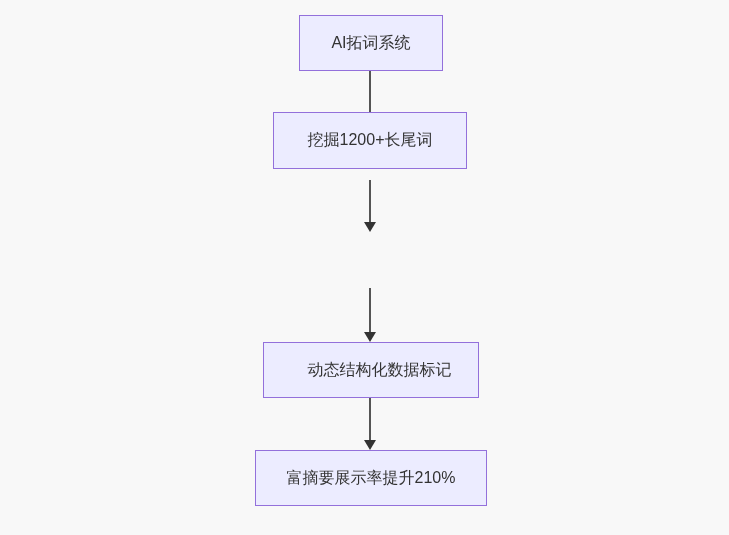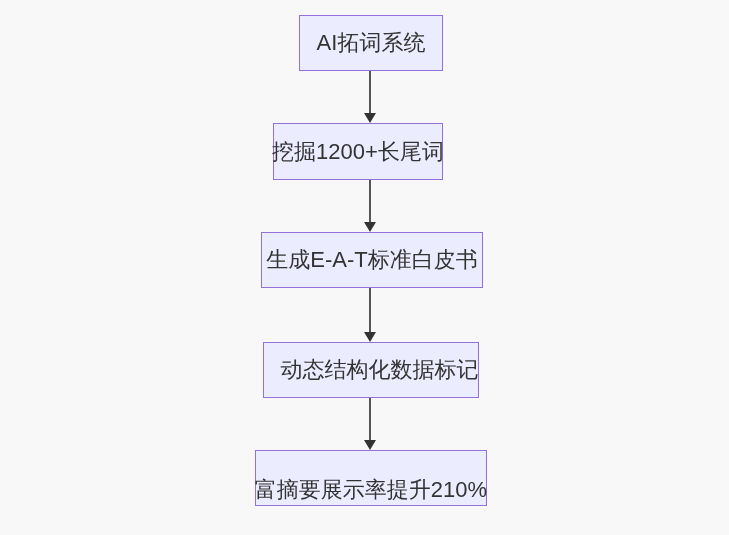--- a/index.html
+++ b/index.html
@@ -17,32 +17,32 @@
     width: 729px;
     height: 535px;
     background: #f8f8f8;
   }
   .node {
     position: absolute;
     box-sizing: border-box;
     background: #ececff;
     border: 1.5px solid #9370db;
     color: #333333;
-    font-size: 22px;
+    font-size: 16px;
     display: flex;
     align-items: center;
     justify-content: center;
     text-align: center;
     white-space: nowrap;
   }
   .node-1 { left: 299px; top: 15px;  width: 144px; height: 56px; }
-  .node-2 { left: 273px; top: 123px; width: 170px; height: 57px; }
+  .node-2 { left: 273px; top: 112px; width: 194px; height: 57px; }
   .node-3 { left: 261px; top: 232px; width: 222px; height: 56px; }
   .node-4 { left: 263px; top: 342px; width: 216px; height: 56px; padding-left: 17px; }
-  .node-5 { left: 255px; top: 450px; width: 232px; height: 56px; align-items: flex-end; }
+  .node-5 { left: 255px; top: 450px; width: 232px; height: 56px; }
 
   .edge {
     position: absolute;
     width: 12px;
     margin-left: -6px;
     left: 370px;
     display: flex;
     flex-direction: column;
     align-items: center;
   }
@@ -81,23 +81,20 @@
 
   <div class="node node-2">
     <span>挖掘1200+长尾词</span>
   </div>
 
   <div class="edge edge-2">
     <div class="edge-line"></div>
     <div class="edge-head"></div>
   </div>
 
-  <div class="node node-3">
-    <span>生成E-A-T标准白皮书</span>
-  </div>
 
   <div class="edge edge-3">
     <div class="edge-line"></div>
     <div class="edge-head"></div>
   </div>
 
   <div class="node node-4">
     <span>动态结构化数据标记</span>
   </div>
 

